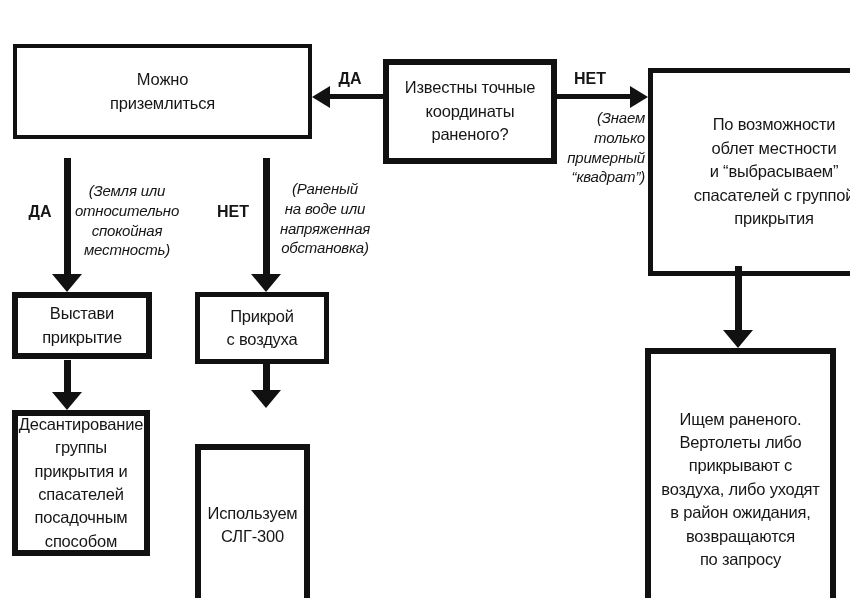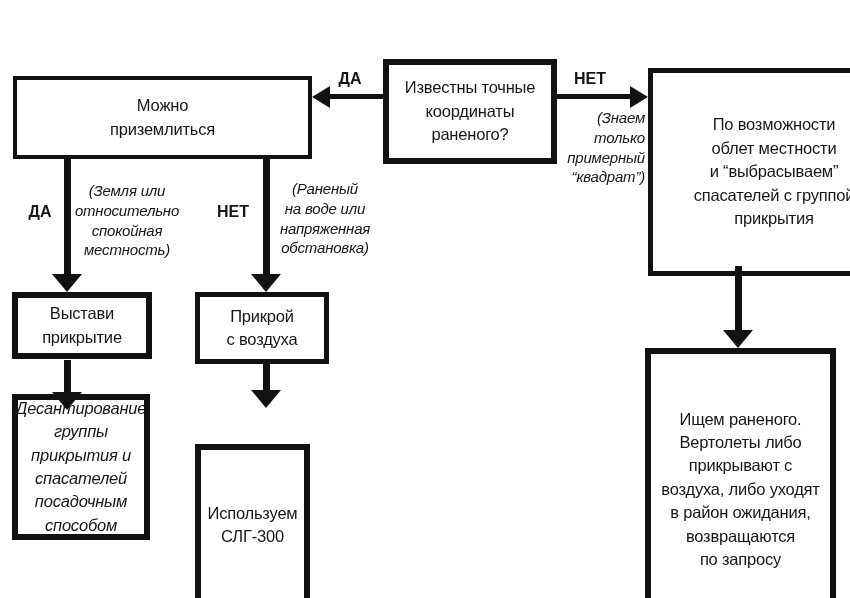--- a/index.html
+++ b/index.html
@@ -50,26 +50,26 @@
     letter-spacing:-0.2px;
     color:var(--text);
   }
   .hline,.vline{position:absolute;background:var(--line);}
   .head{position:absolute;width:0;height:0;}
   .head-left{border-top:11px solid transparent;border-bottom:11px solid transparent;border-right:18px solid var(--line);}
   .head-right{border-top:11px solid transparent;border-bottom:11px solid transparent;border-left:18px solid var(--line);}
   .head-down{border-left:15px solid transparent;border-right:15px solid transparent;border-top:18px solid var(--line);}
 
   
-  #box-can-land{left:13px;top:76px;width:299px;height:83px;border-width:4px;}
+  #box-can-land{left:13px;top:44px;width:299px;height:95px;border-width:4px;}
   #box-coords-known{left:383px;top:59px;width:174px;height:105px;border-width:6px;}
   #box-overfly{left:648px;top:68px;width:222px;height:208px;border-width:5px;padding-left:34px;}
   #box-set-cover{left:12px;top:292px;width:140px;height:67px;border-width:6px;}
   #box-cover-air{left:195px;top:292px;width:134px;height:72px;border-width:5px;}
-  #box-landing{left:12px;top:394px;width:138px;height:146px;border-width:6px;font-style:italic;}
+  #box-landing{left:12px;top:410px;width:138px;height:146px;border-width:6px;}
   #box-slg{left:195px;top:408px;width:115px;height:162px;border-width:6px;margin-top:36px;}
   #box-search{left:645px;top:348px;width:191px;height:283px;border-width:6px;}
 
   
   #lbl-yes-top{left:328px;top:70px;width:44px;}
   #lbl-no-top{left:565px;top:70px;width:50px;}
   #lbl-yes-left{left:18px;top:203px;width:44px;}
   #lbl-no-mid{left:207px;top:203px;width:52px;}
 
   

